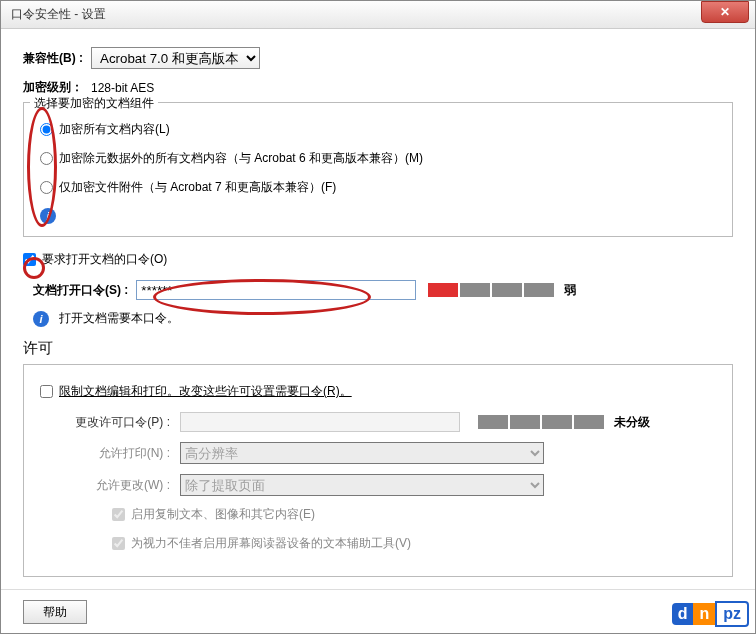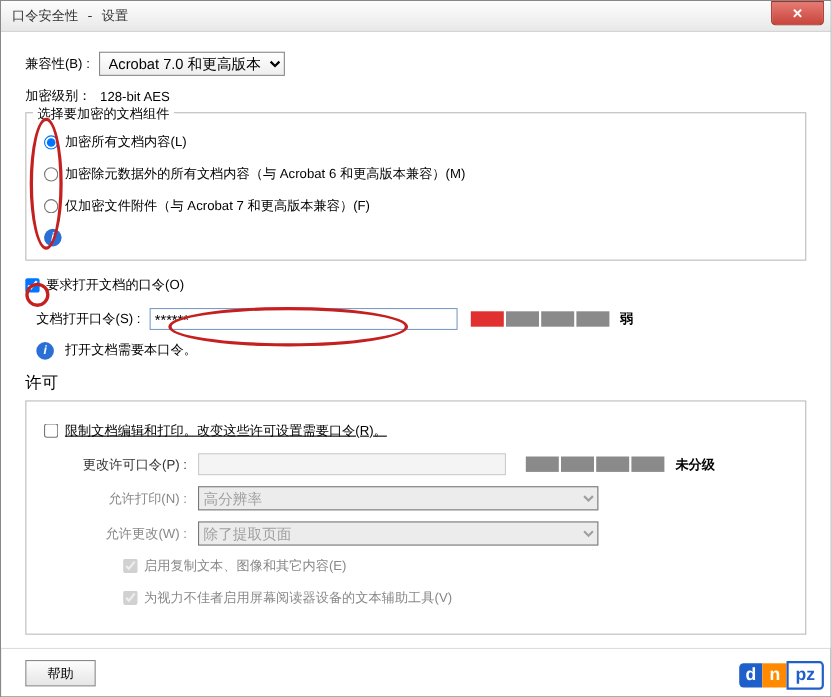--- a/index.html
+++ b/index.html
@@ -21,37 +21,37 @@
     }
     .titlebar {
       height: 28px;
       background: linear-gradient(#fdfdfd, #e8e8e8);
       border-bottom: 1px solid #ccc;
       display: flex;
       align-items: center;
       justify-content: space-between;
       padding-left: 10px;
     }
-    .titlebar-text { font-size: 12px; color: #333; font-family: Liberation Mono, monospace; }
+    .titlebar-text { font-size: 12px; color: #333; }
     .close-btn {
       width: 48px; height: 22px;
       background: linear-gradient(#e67b73, #c8453c);
       border: 1px solid #a53028;
       border-radius: 0 0 4px 4px;
       display: flex; align-items: center; justify-content: center;
       color: #fff; font-weight: bold;
       margin-right: 6px;
       margin-top: -6px;
     }
     .body {
       padding: 18px 22px 12px 22px;
       background: #fff;
     }
     .row { display: flex; align-items: center; margin-bottom: 10px; }
-    .label { margin-right: 8px; }
+    .label { margin-right: 8px; font-weight: bold; }
     select.combo {
       height: 22px;
       border: 1px solid #888;
       background: linear-gradient(#fff,#eee);
       min-width: 160px;
       padding: 0 4px;
     }
     .fieldset {
       border: 1px solid #bbb;
       margin-top: 6px;

